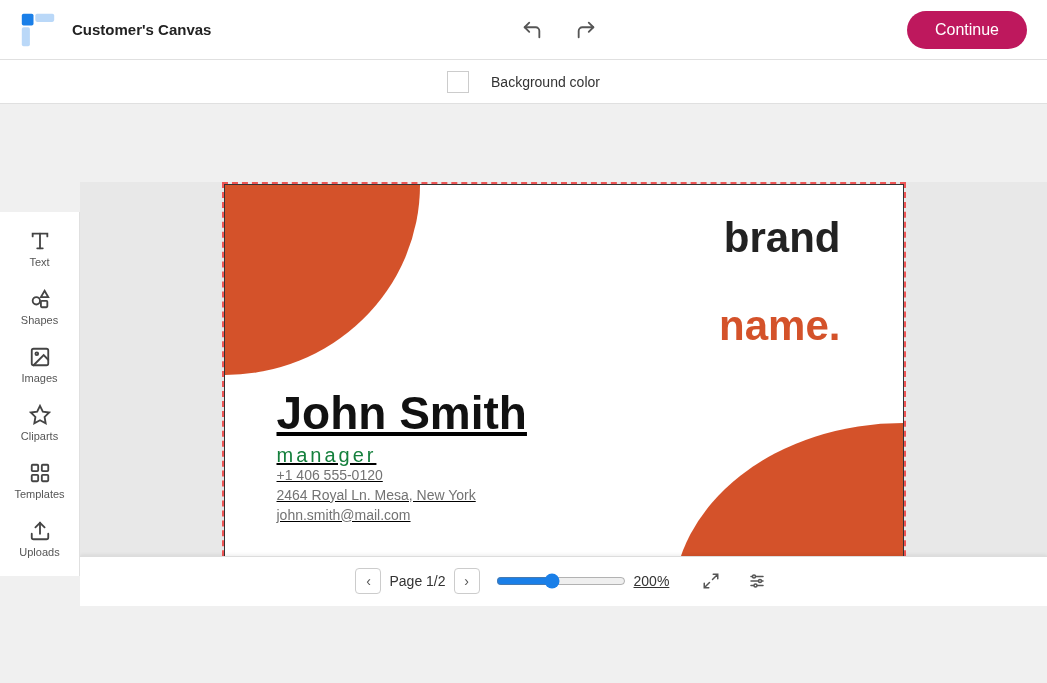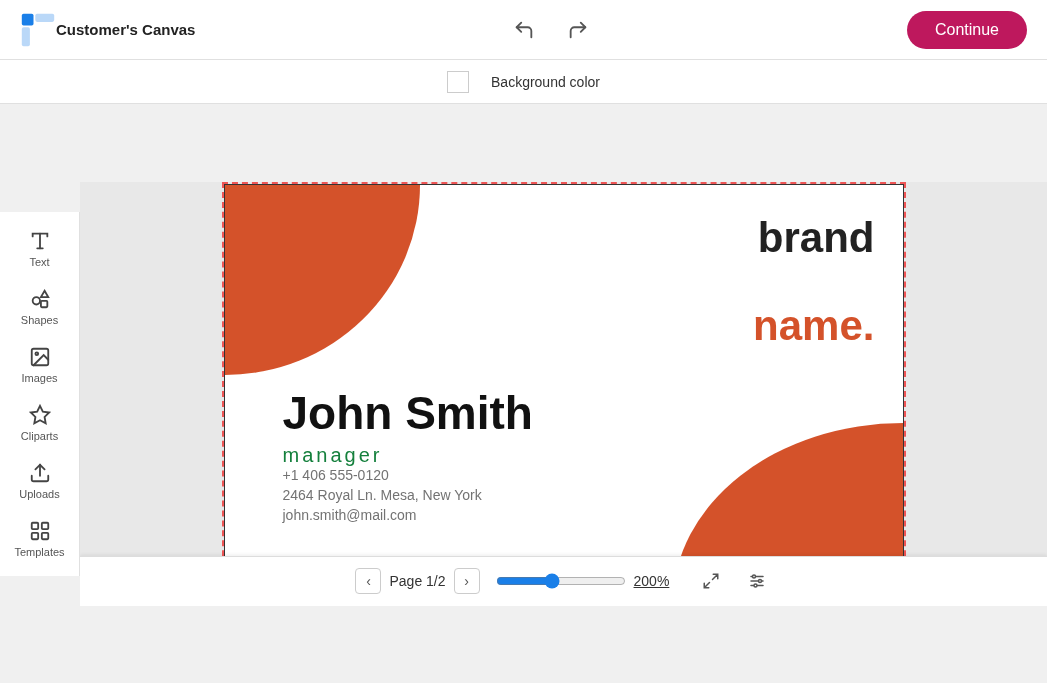--- a/index.html
+++ b/index.html
@@ -4,21 +4,21 @@
   <style>
     * { box-sizing: border-box; margin: 0; padding: 0; }
     body { font-family: -apple-system, BlinkMacSystemFont, 'Segoe UI', sans-serif; background: #f0f0f0; width: 1047px; height: 683px; overflow: hidden; }
 
     
     .header {
       display: flex; align-items: center; justify-content: space-between;
       background: #fff; padding: 0 20px; height: 60px;
       border-bottom: 1px solid #e0e0e0;
     }
-    .logo { display: flex; align-items: center; gap: 0; }
+    .logo { display: flex; align-items: center; gap: 16px; }
     .logo-icon { width: 36px; height: 36px; }
     .logo-text { font-size: 15px; font-weight: 600; color: #222; line-height: 1.2; }
     .header-center { display: flex; gap: 20px; align-items: center; }
     .icon-btn {
       background: none; border: none; cursor: pointer; padding: 6px;
       color: #555; font-size: 18px; display: flex; align-items: center;
     }
     .icon-btn:disabled { opacity: 0.4; }
     .continue-btn {
       background: #be185d; color: #fff; border: none; border-radius: 24px;
@@ -82,29 +82,29 @@
     }
     .shape-bottom-right {
       position: absolute; bottom: 0; right: 0;
       width: 230px; height: 180px;
       background: #d4522a;
       border-radius: 100% 0 0 0;
     }
 
     
     .brand-name {
-      position: absolute; top: 30px; right: 28px;
+      position: absolute; top: 30px; right: 62px;
       text-align: right; line-height: 1.1;
     }
     .brand-top { font-size: 42px; font-weight: 900; color: #222; }
     .brand-bottom { font-size: 42px; font-weight: 900; color: #d4522a; margin-top: 42px; }
 
     
     .person-info {
-      position: absolute; bottom: 80px; left: 58px;
+      position: absolute; bottom: 80px; left: 52px; text-decoration: underline;
     }
     .person-name { font-size: 46px; font-weight: 900; color: #111; margin-bottom: 4px; }
     .person-title { font-size: 20px; color: #15803d; letter-spacing: 3px; }
     .contact-details { display: flex; flex-direction: column; gap: 4px; }
     .contact-line { font-size: 14px; color: #737373; }
     .contact-website { font-size: 14px; font-weight: 700; color: #d4522a; letter-spacing: 1px; }
 
     
     .bottom-bar {
       position: absolute; bottom: 0; left: 0; right: 0;
@@ -198,35 +198,35 @@
 
     <div class="sidebar-item">
       <svg viewBox="0 0 24 24" fill="none" stroke="#444" stroke-width="2" stroke-linecap="round">
         <polygon points="12 2 15.09 8.26 22 9.27 17 14.14 18.18 21.02 12 17.77 5.82 21.02 7 14.14 2 9.27 8.91 8.26 12 2"></polygon>
       </svg>
       <span class="sidebar-label">Cliparts</span>
     </div>
 
     <div class="sidebar-item">
       <svg viewBox="0 0 24 24" fill="none" stroke="#444" stroke-width="2" stroke-linecap="round">
-        <path d="M21 15v4a2 2 0 0 1-2 2H5a2 2 0 0 1-2-2v-4"></path>
-        <polyline points="17 8 12 3 7 8"></polyline>
-        <line x1="12" y1="3" x2="12" y2="15"></line>
-      </svg>
-      <span class="sidebar-label">Uploads</span>
-    </div>
-
-    <div class="sidebar-item">
-      <svg viewBox="0 0 24 24" fill="none" stroke="#444" stroke-width="2" stroke-linecap="round">
         <rect x="3" y="3" width="7" height="7" rx="1"></rect>
         <rect x="14" y="3" width="7" height="7" rx="1"></rect>
         <rect x="14" y="14" width="7" height="7" rx="1"></rect>
         <rect x="3" y="14" width="7" height="7" rx="1"></rect>
       </svg>
       <span class="sidebar-label">Templates</span>
+    </div>
+
+    <div class="sidebar-item">
+      <svg viewBox="0 0 24 24" fill="none" stroke="#444" stroke-width="2" stroke-linecap="round">
+        <path d="M21 15v4a2 2 0 0 1-2 2H5a2 2 0 0 1-2-2v-4"></path>
+        <polyline points="17 8 12 3 7 8"></polyline>
+        <line x1="12" y1="3" x2="12" y2="15"></line>
+      </svg>
+      <span class="sidebar-label">Uploads</span>
     </div>
 
   </div>
 
   <div class="canvas-area">
 
     <div class="card-outer">
       <div class="business-card">
 
         <div class="shape-top-left" style="background: rgb(212, 82, 42);"></div>

